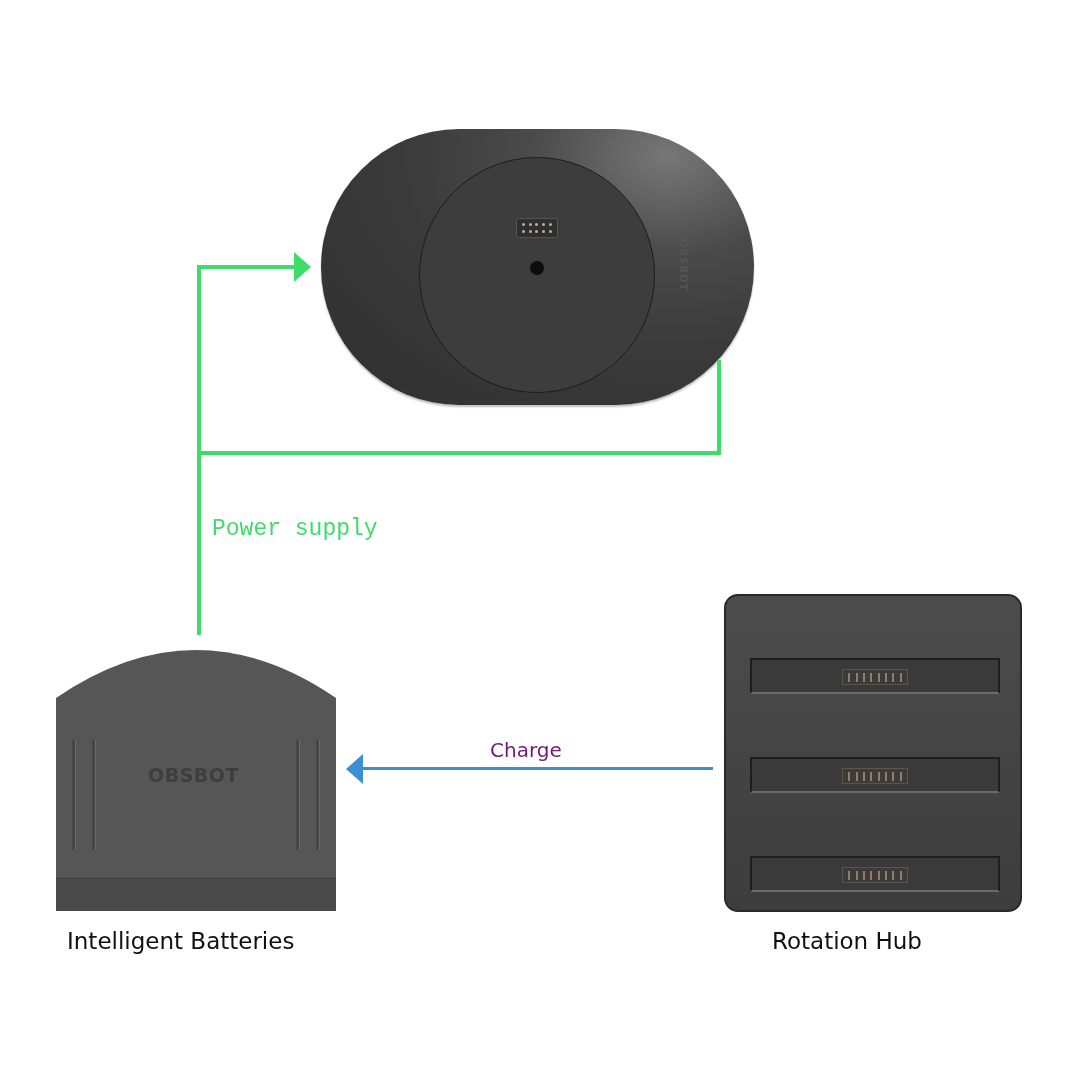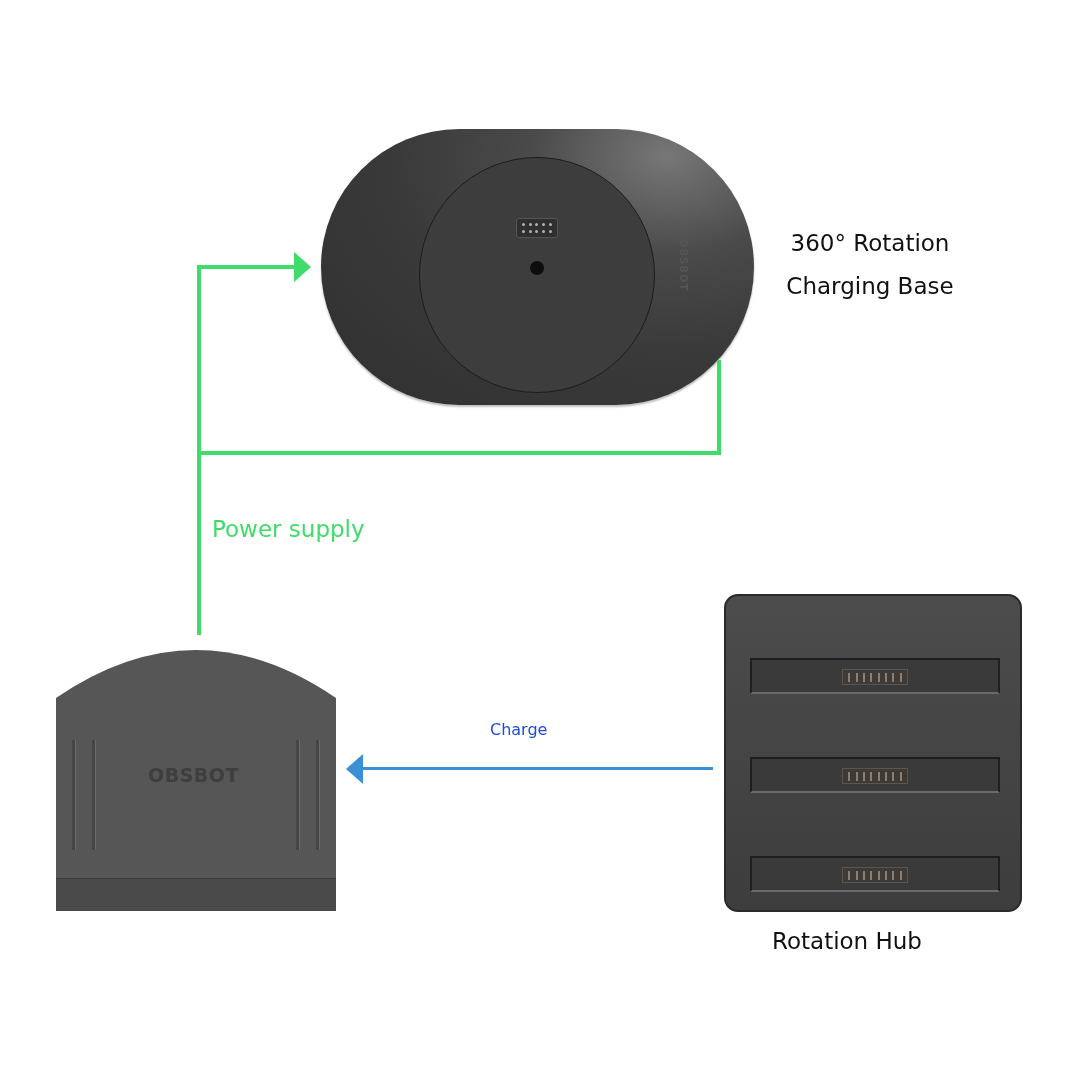--- a/index.html
+++ b/index.html
@@ -57,22 +57,22 @@
 
   
   .line-green { position: absolute; background: #3fdc6a; }
   .line-blue { position: absolute; background: #3b8fd4; }
   .arrow-green { position: absolute; left: 294px; top: 252px; width: 0; height: 0; border-top: 15px solid transparent; border-bottom: 15px solid transparent; border-left: 17px solid #3fdc6a; }
   .arrow-blue { position: absolute; left: 346px; top: 754px; width: 0; height: 0; border-top: 15px solid transparent; border-bottom: 15px solid transparent; border-right: 17px solid #3b8fd4; }
 
   
   .label { position: absolute; font-family: "DejaVu Sans", sans-serif; color: #111; font-size: 23px; white-space: nowrap; }
   .label-base { left: 770px; top: 222px; text-align: center; line-height: 43px; width: 200px; }
-  .label-power { left: 212px; top: 516px; color: #3fdc6a; font-size: 23px; }
-  .label-charge { left: 490px; top: 720px; color: #1d4ed8; font-size: 16px; }
+  .label-power { left: 212px; top: 516px; color: #3fdc6a; font-size: 23px; font-family: Liberation Mono, monospace; }
+  .label-charge { left: 490px; top: 738px; color: #701a75; font-size: 20px; }
   .label-battery { left: 67px; top: 928px; }
   .label-hub { left: 772px; top: 928px; }
 </style>
 </head>
 <body>
 
 <div class="canvas">
 
   <div class="base">
     <div class="base-disc">
@@ -93,34 +93,31 @@
     <div class="base-logo">OBSBOT</div>
   </div>
 
   <div class="line-green" style="left:197px; top:265px; width:4px; height:370px;"></div>
   <div class="line-green" style="left:197px; top:265px; width:100px; height:4px;"></div>
   <div class="arrow-green"></div>
   <div class="line-green" style="left:197px; top:451px; width:524px; height:4px;"></div>
   <div class="line-green" style="left:717px; top:360px; width:4px; height:95px;"></div>
   <div class="label label-power">Power supply</div>
 
-  <div class="label label-base">
-    <div>360° Rotation</div>
-    <div>Charging Base</div>
-  </div>
 
   <div class="battery">
     <div class="battery-body"></div>
     <div class="battery-groove" style="left:16px;"></div>
     <div class="battery-groove" style="left:36px;"></div>
     <div class="battery-groove" style="left:240px;"></div>
     <div class="battery-groove" style="left:260px;"></div>
     <div class="battery-logo">OBSBOT</div>
     <div class="battery-foot"></div>
   </div>
+  <div class="label label-battery">Intelligent Batteries</div>
 
   <div class="line-blue" style="left:360px; top:767px; width:353px; height:3px;"></div>
   <div class="arrow-blue"></div>
   <div class="label label-charge">Charge</div>
 
   <div class="hub">
     <div class="hub-slot" style="top:62px;">
       <div class="hub-connector">
           <span></span>
           <span></span>

